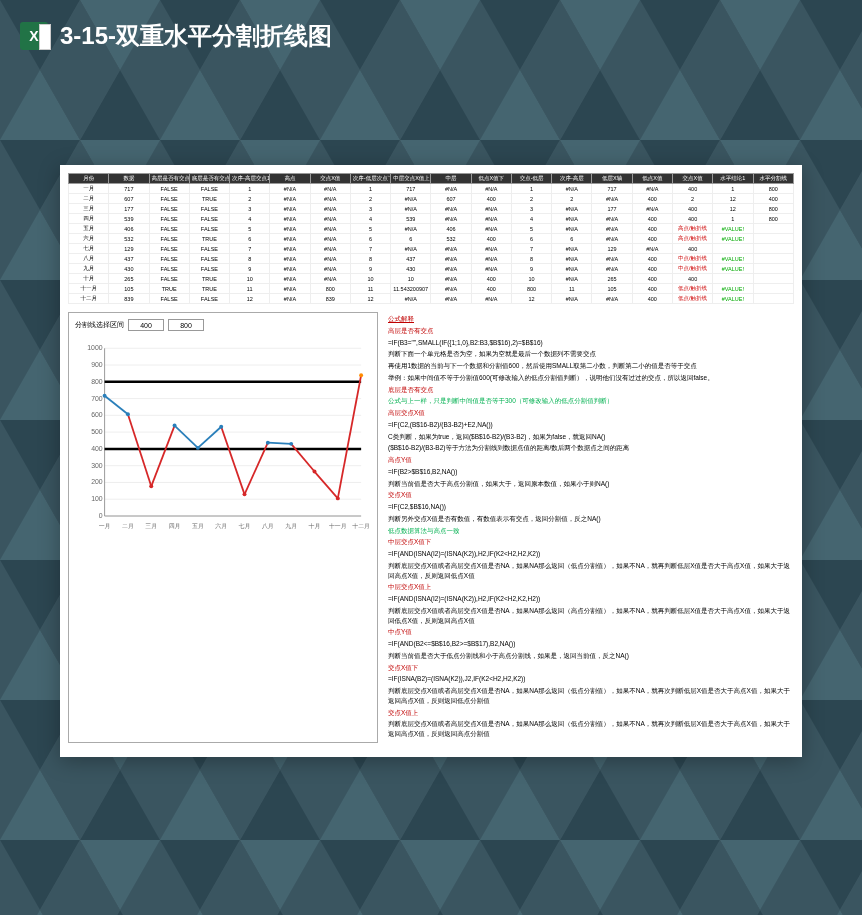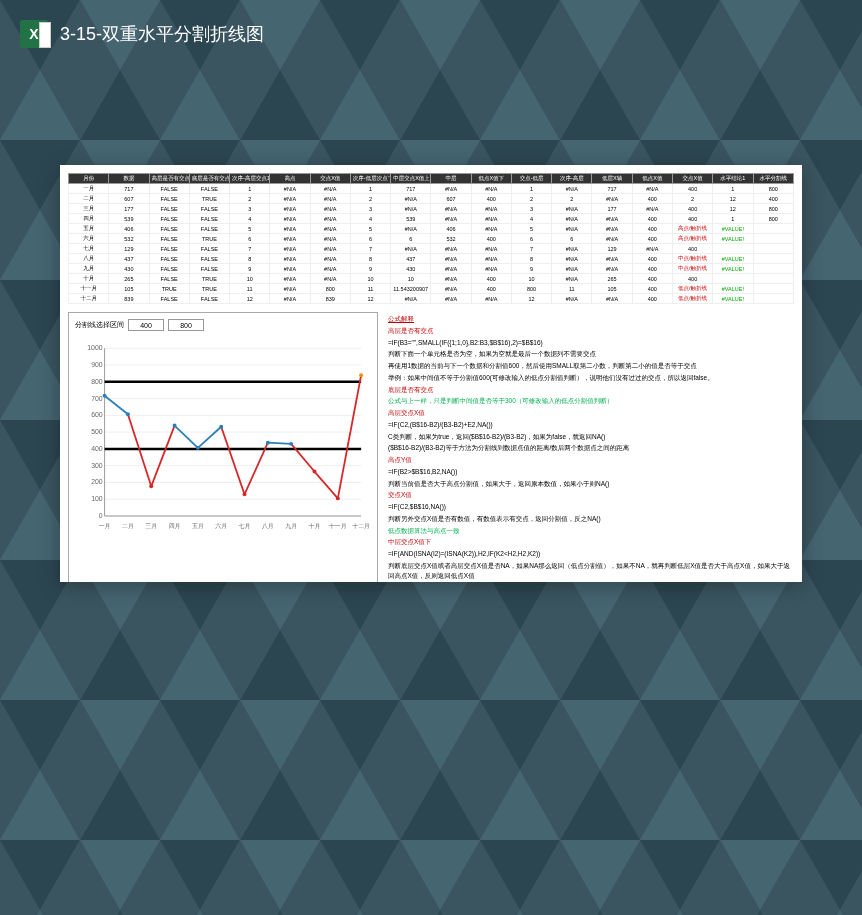--- a/index.html
+++ b/index.html
@@ -2,22 +2,22 @@
 <html><head>
 <meta charset="utf-8">
 <style>
 *{margin:0;padding:0;box-sizing:border-box}
 body{width:862px;height:915px;background:#3a5560;position:relative;font-family:"Microsoft YaHei",Arial,sans-serif;overflow:hidden}
 .bg-pattern{position:absolute;inset:0;z-index:0}
 .header{position:absolute;top:20px;left:20px;z-index:2;display:flex;align-items:center;gap:12px}
 .excel-icon{width:28px;height:28px;background:#217346;border-radius:3px;position:relative;display:flex;align-items:center;justify-content:center}
 .excel-icon::before{content:"X";color:#fff;font-weight:bold;font-size:14px}
 .excel-icon::after{content:"";position:absolute;right:-3px;top:2px;width:10px;height:24px;background:#fff;border:1px solid #ccc}
-.title{color:#fff;font-size:18px;font-weight:400}
-.sheet{position:absolute;top:165px;left:60px;width:742px;height:417px;background:#fff;z-index:2;box-shadow:0 4px 20px rgba(0,0,0,0.3);padding:8px;overflow:hidden}
+.title{color:#fff;font-size:24px;font-weight:700}
+.sheet{position:absolute;top:165px;left:60px;width:742px;height:592px;background:#fff;z-index:2;box-shadow:0 4px 20px rgba(0,0,0,0.3);padding:8px;overflow:hidden}
 .tbl{width:100%;border-collapse:collapse;font-size:6px;table-layout:fixed}
 .tbl th{background:#333;color:#fff;padding:1px 2px;font-weight:normal;border:0.5px solid #999;white-space:nowrap;overflow:hidden;font-size:5.5px}
 .tbl td{padding:1px 2px;border:0.5px solid #eee;text-align:center;white-space:nowrap;overflow:hidden;font-size:5.5px}
 .red-txt{color:#c00}
 .green-txt{color:#0a0}
 .content-row{display:flex;margin-top:8px;gap:8px}
 .chart-box{width:310px;border:1px solid #aaa;padding:6px}
 .range-row{display:flex;align-items:center;gap:4px;font-size:7px;margin-bottom:6px}
 .range-lbl{font-size:7px}
 .range-inp{border:1px solid #999;width:36px;height:12px;font-size:7px;text-align:center}

